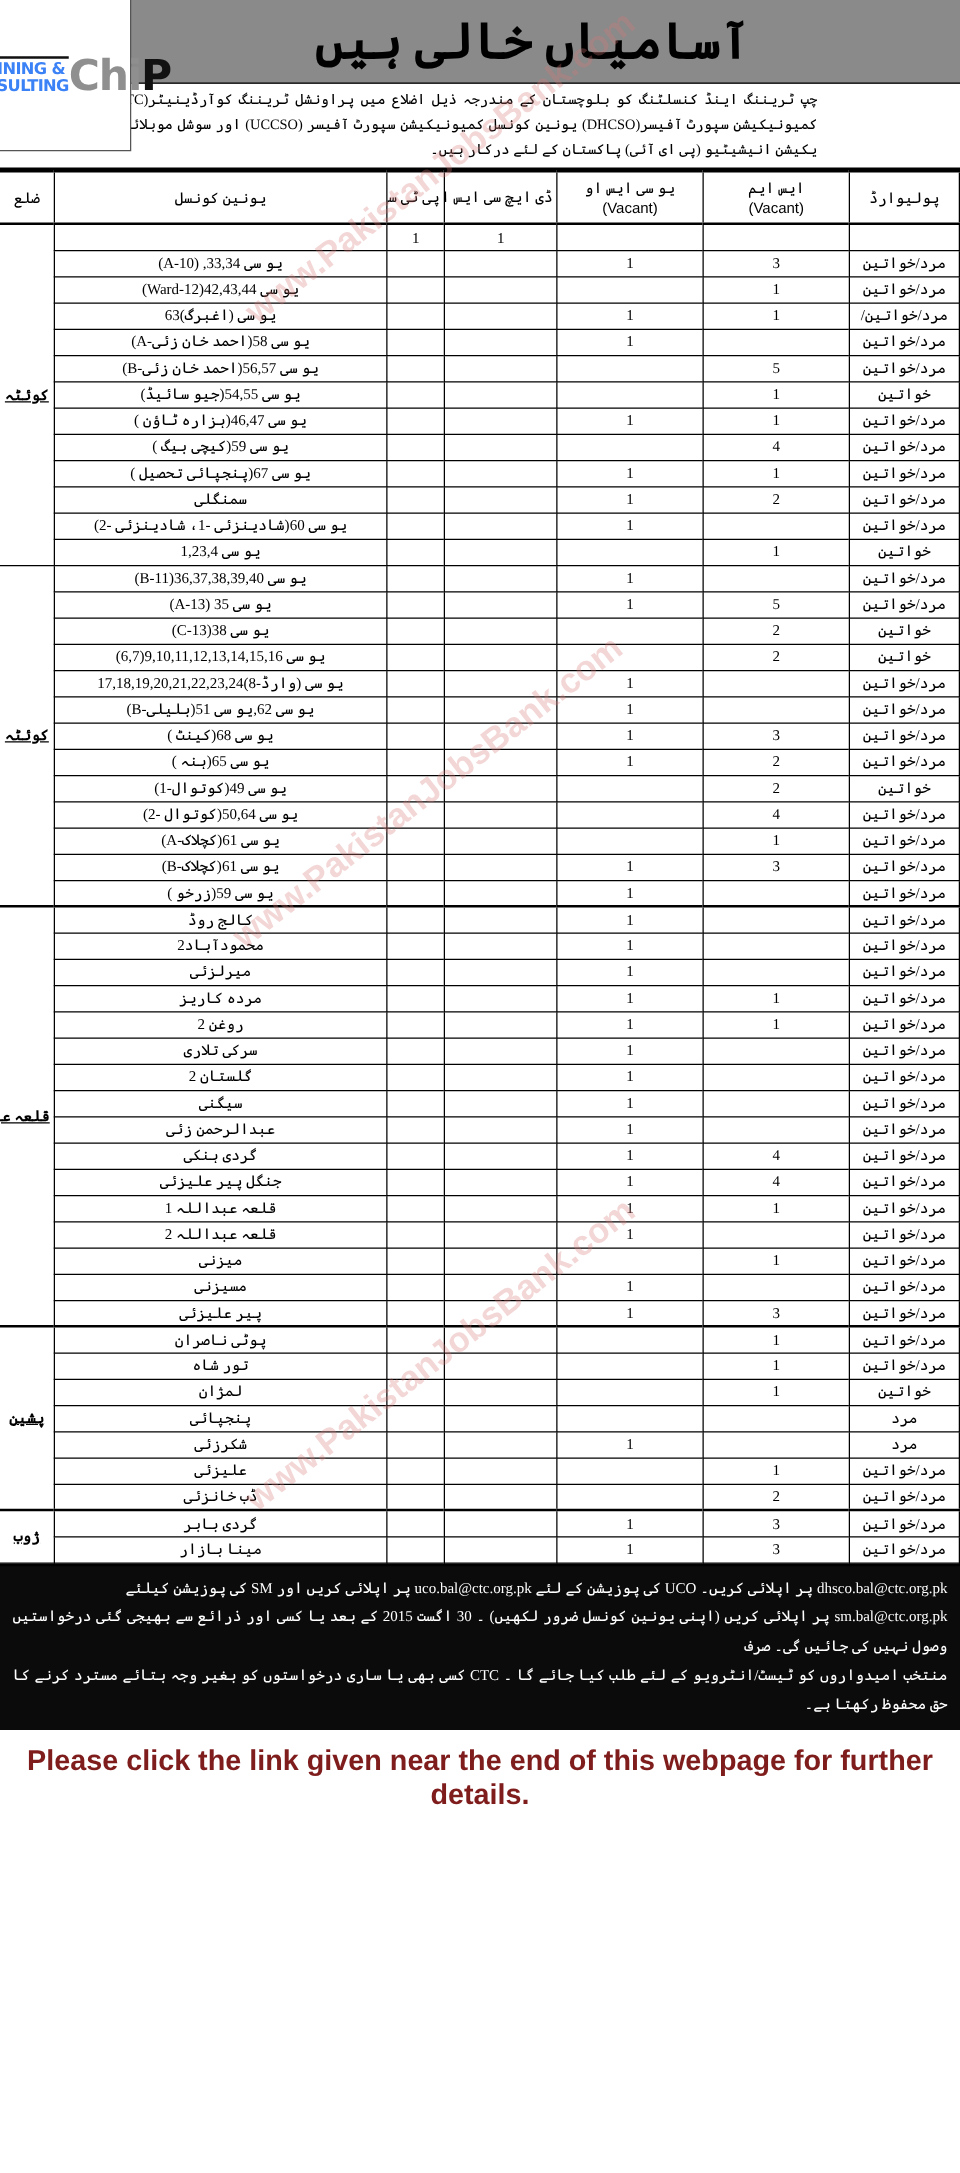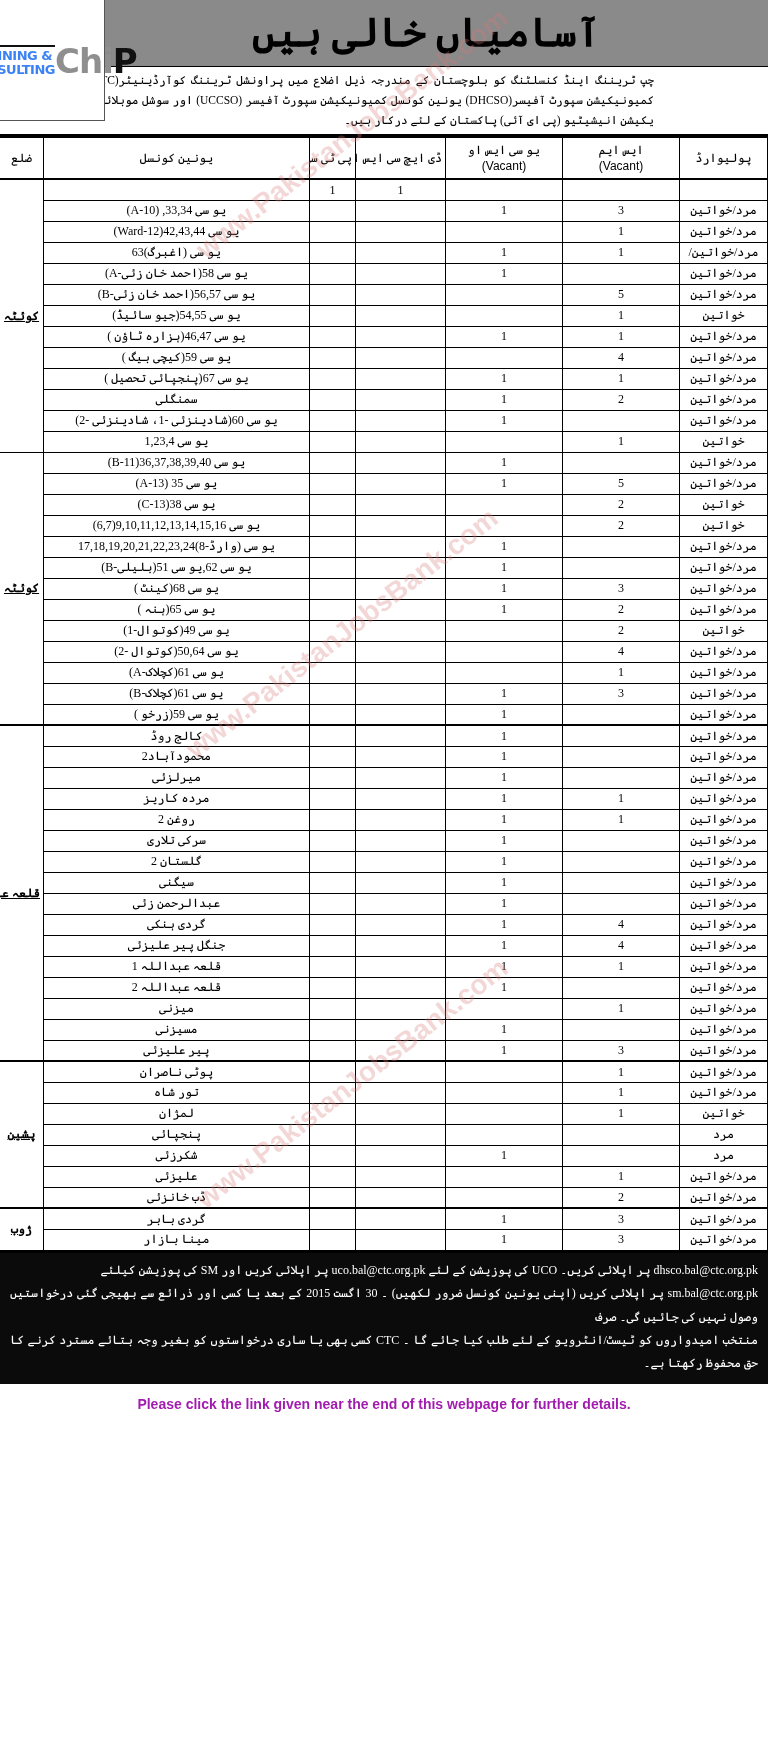--- a/index.html
+++ b/index.html
@@ -168,24 +168,24 @@
     text-align:justify;
     text-align-last:right;
   }
   .footer-note{
     background:#fff;
     text-align:center;
     padding:11px 0 12px 0;
     direction:ltr;
   }
   .footer-note span{
-    color:#a21caf;
+    color:#7f1d1d;
     font-family:"Liberation Sans","DejaVu Sans",sans-serif;
     font-weight:700;
-    font-size:14px;
+    font-size:23px;
   }
   .wm{
     position:absolute;
     color:rgba(214,120,120,0.30);
     font-family:"Liberation Sans","DejaVu Sans",sans-serif;
     font-weight:700;
     font-size:28px;
     transform:rotate(-38deg);
     transform-origin:left top;
     white-space:nowrap;

